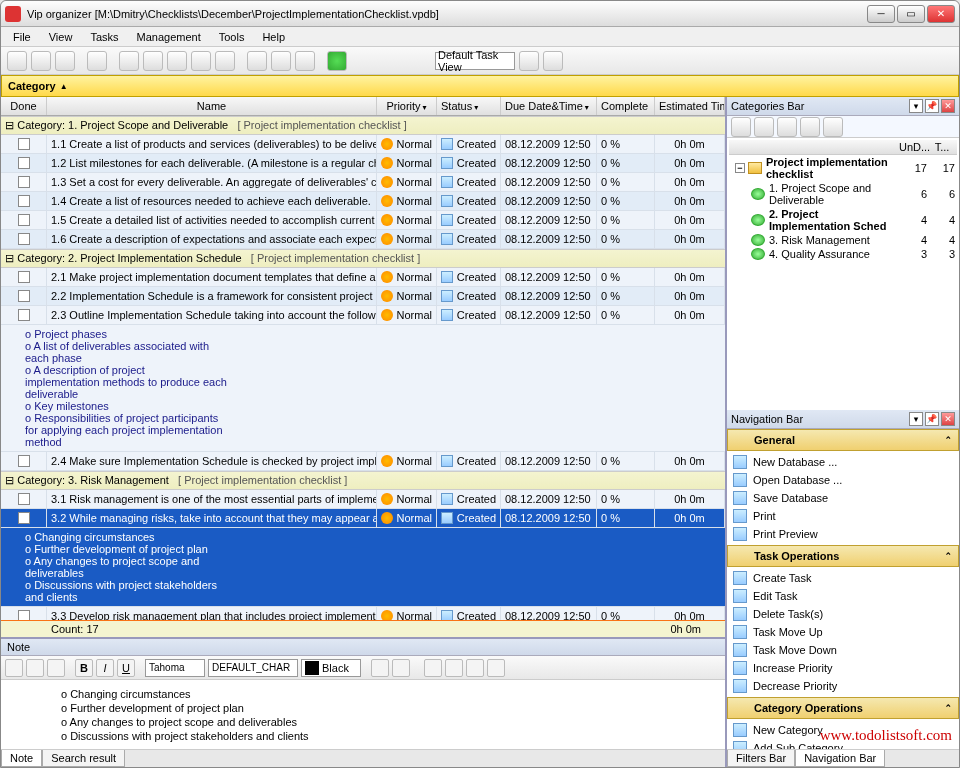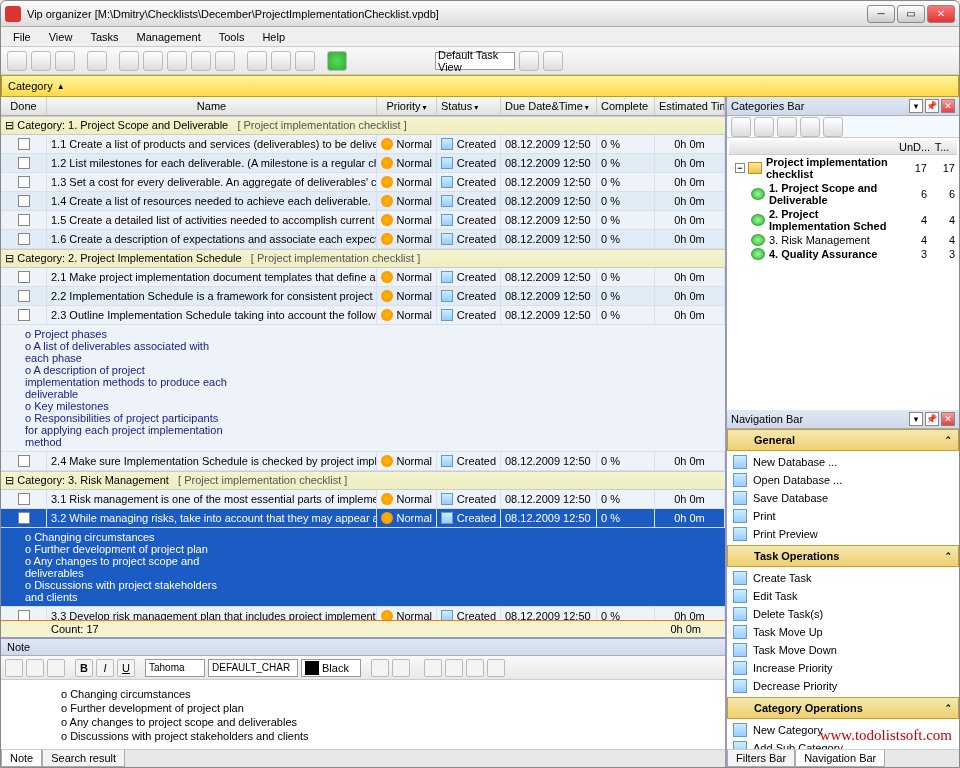--- a/index.html
+++ b/index.html
@@ -10,21 +10,21 @@
 .titlebar .ttl{flex:1}
 .winbtns{display:flex;gap:2px}
 .winbtn{width:28px;height:18px;background:linear-gradient(#fff,#ccc);border:1px solid #888;border-radius:3px;display:flex;align-items:center;justify-content:center;font-size:10px}
 .winbtn.close{background:linear-gradient(#f77,#d33);color:#fff}
 .menubar{height:20px;background:#f0f0f0;display:flex;align-items:center;padding:0 4px;gap:2px;border-bottom:1px solid #ccc}
 .menubar span{padding:2px 8px}
 .toolbar{height:28px;background:linear-gradient(#fafafa,#e8e8e8);display:flex;align-items:center;padding:0 6px;gap:4px;border-bottom:1px solid #ccc}
 .tbtn{width:20px;height:20px;background:linear-gradient(#fff,#ddd);border:1px solid #bbb;border-radius:3px}
 .tsep{width:4px}
 .taskview{width:80px;height:18px;border:1px solid #999;background:#fff;padding:0 2px;font-size:11px;display:flex;align-items:center}
-.catbar{height:22px;background:linear-gradient(#fff3a0,#ffd94a);border:1px solid #c0a000;display:flex;align-items:center;padding:0 6px;font-weight:normal}
+.catbar{height:22px;background:linear-gradient(#fff3a0,#ffd94a);border:1px solid #c0a000;display:flex;align-items:center;padding:0 6px;font-weight:bold}
 .catbar .tri{margin-left:4px;font-size:8px}
 .main{flex:1;display:flex;min-height:0}
 .left{flex:1;display:flex;flex-direction:column;min-width:0;border-right:2px solid #99b}
 .grid{flex:1;overflow:auto;background:#fff}
 .ghdr{display:flex;background:linear-gradient(#f8f8f8,#e0e0e0);border-bottom:1px solid #aaa;position:sticky;top:0}
 .ghdr>div{padding:3px 4px;border-right:1px solid #ccc;overflow:hidden;white-space:nowrap}
 .c-done{width:46px;text-align:center}
 .c-name{flex:1;text-align:center}
 .c-pri{width:60px;text-align:center}
 .c-stat{width:64px}
@@ -459,36 +459,36 @@
      <div class="tc">UnD...</div>
      <div class="tc">T...</div>
     </div>
     <div id="treebody">
             <div class="trow">
               <div class="tn" style="padding-left:4px;font-weight:bold"><span class="minus">−</span><span class="tico "></span>Project implementation checklist</div>
               <div class="tc">17</div>
               <div class="tc">17</div>
             </div>
             <div class="trow">
-              <div class="tn" style="padding-left:20px;font-weight:bold"><span class="tico p"></span>1. Project Scope and Deliverable</div>
+              <div class="tn" style="padding-left:20px;font-weight:normal"><span class="tico p"></span>1. Project Scope and Deliverable</div>
               <div class="tc">6</div>
               <div class="tc">6</div>
             </div>
             <div class="trow">
               <div class="tn" style="padding-left:20px;font-weight:bold"><span class="tico p"></span>2. Project Implementation Sched</div>
               <div class="tc">4</div>
               <div class="tc">4</div>
             </div>
             <div class="trow">
               <div class="tn" style="padding-left:20px;"><span class="tico p"></span>3. Risk Management</div>
               <div class="tc">4</div>
               <div class="tc">4</div>
             </div>
             <div class="trow">
-              <div class="tn" style="padding-left:20px;font-weight:bold"><span class="tico p"></span>4. Quality Assurance</div>
+              <div class="tn" style="padding-left:20px;font-weight:normal"><span class="tico p"></span>4. Quality Assurance</div>
               <div class="tc">3</div>
               <div class="tc">3</div>
             </div>
           </div>
    </div>
 
    <div class="panehdr">
     <div class="pttl">Navigation Bar</div>
     <div class="pbtn">▾</div>
     <div class="pbtn">📌</div>

